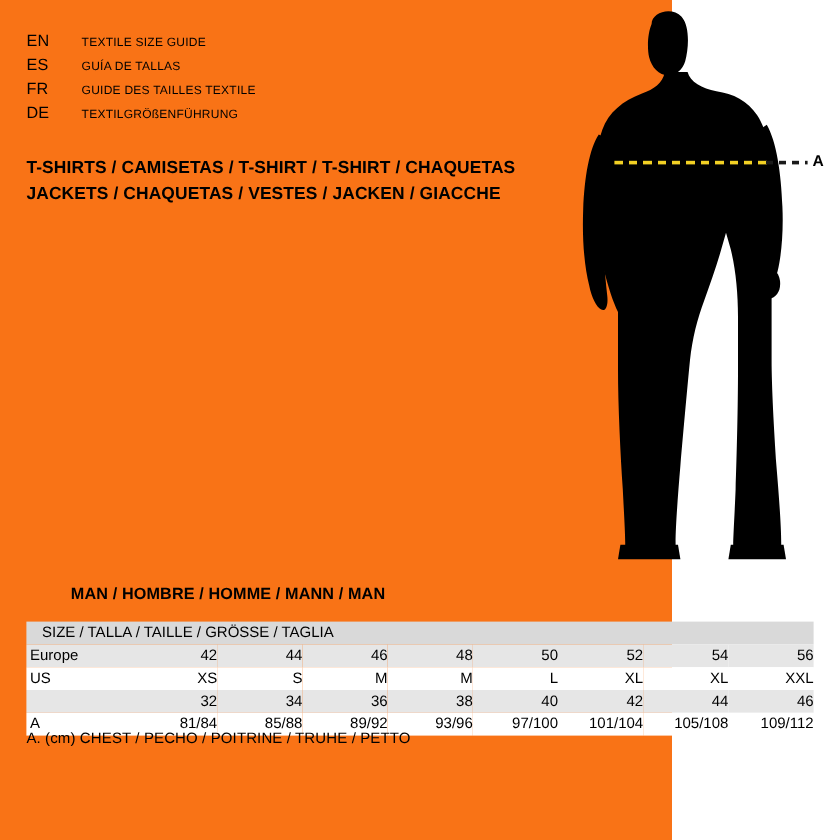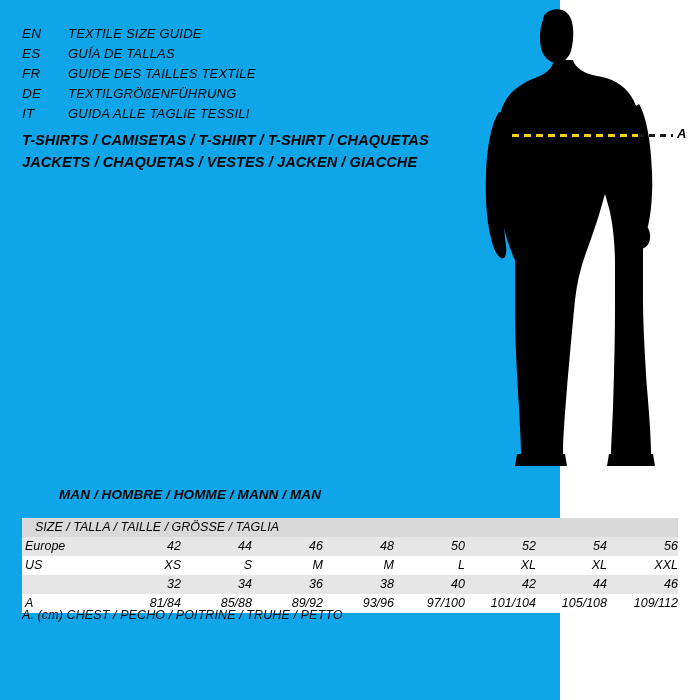--- a/index.html
+++ b/index.html
@@ -10,22 +10,21 @@
     height: 700px;
     background: #ffffff;
     font-family: "Liberation Sans", sans-serif;
     color: #000000;
     overflow: hidden;
   }
   #page {
     position: relative;
     width: 560px;
     height: 700px;
-    background: #0ea5e9;
-    font-style: italic;
+    background: #f97316;
   }
 
   
   .lang-block {
     position: absolute;
     left: 22px;
     top: 26px;
     width: 420px;
   }
   .lang-row {
@@ -34,21 +33,21 @@
     height: 20px;
     font-size: 13.5px;
     letter-spacing: 0.2px;
   }
   .lang-code {
     width: 46px;
     flex: 0 0 46px;
     font-size: 13.5px;
   }
   .lang-text {
-    font-size: 13px;
+    font-size: 10px;
   }
 
   
   .cat-block {
     position: absolute;
     left: 22px;
     top: 129px;
     width: 470px;
   }
   .cat-line {
@@ -158,24 +157,20 @@
       <span class="lang-code">ES</span>
       <span class="lang-text">GUÍA DE TALLAS</span>
     </div>
     <div class="lang-row">
       <span class="lang-code">FR</span>
       <span class="lang-text">GUIDE DES TAILLES TEXTILE</span>
     </div>
     <div class="lang-row">
       <span class="lang-code">DE</span>
       <span class="lang-text">TEXTILGRÖßENFÜHRUNG</span>
-    </div>
-    <div class="lang-row">
-      <span class="lang-code">IT</span>
-      <span class="lang-text">GUIDA ALLE TAGLIE TESSILI</span>
     </div>
   </div>
 
   <div class="cat-block">
     <div class="cat-line">T-SHIRTS / CAMISETAS / T-SHIRT / T-SHIRT / CHAQUETAS</div>
     <div class="cat-line">JACKETS / CHAQUETAS / VESTES / JACKEN / GIACCHE</div>
   </div>
 
   <div class="figure-wrap">
     <svg width="240" height="465" viewBox="0 0 240 465">

